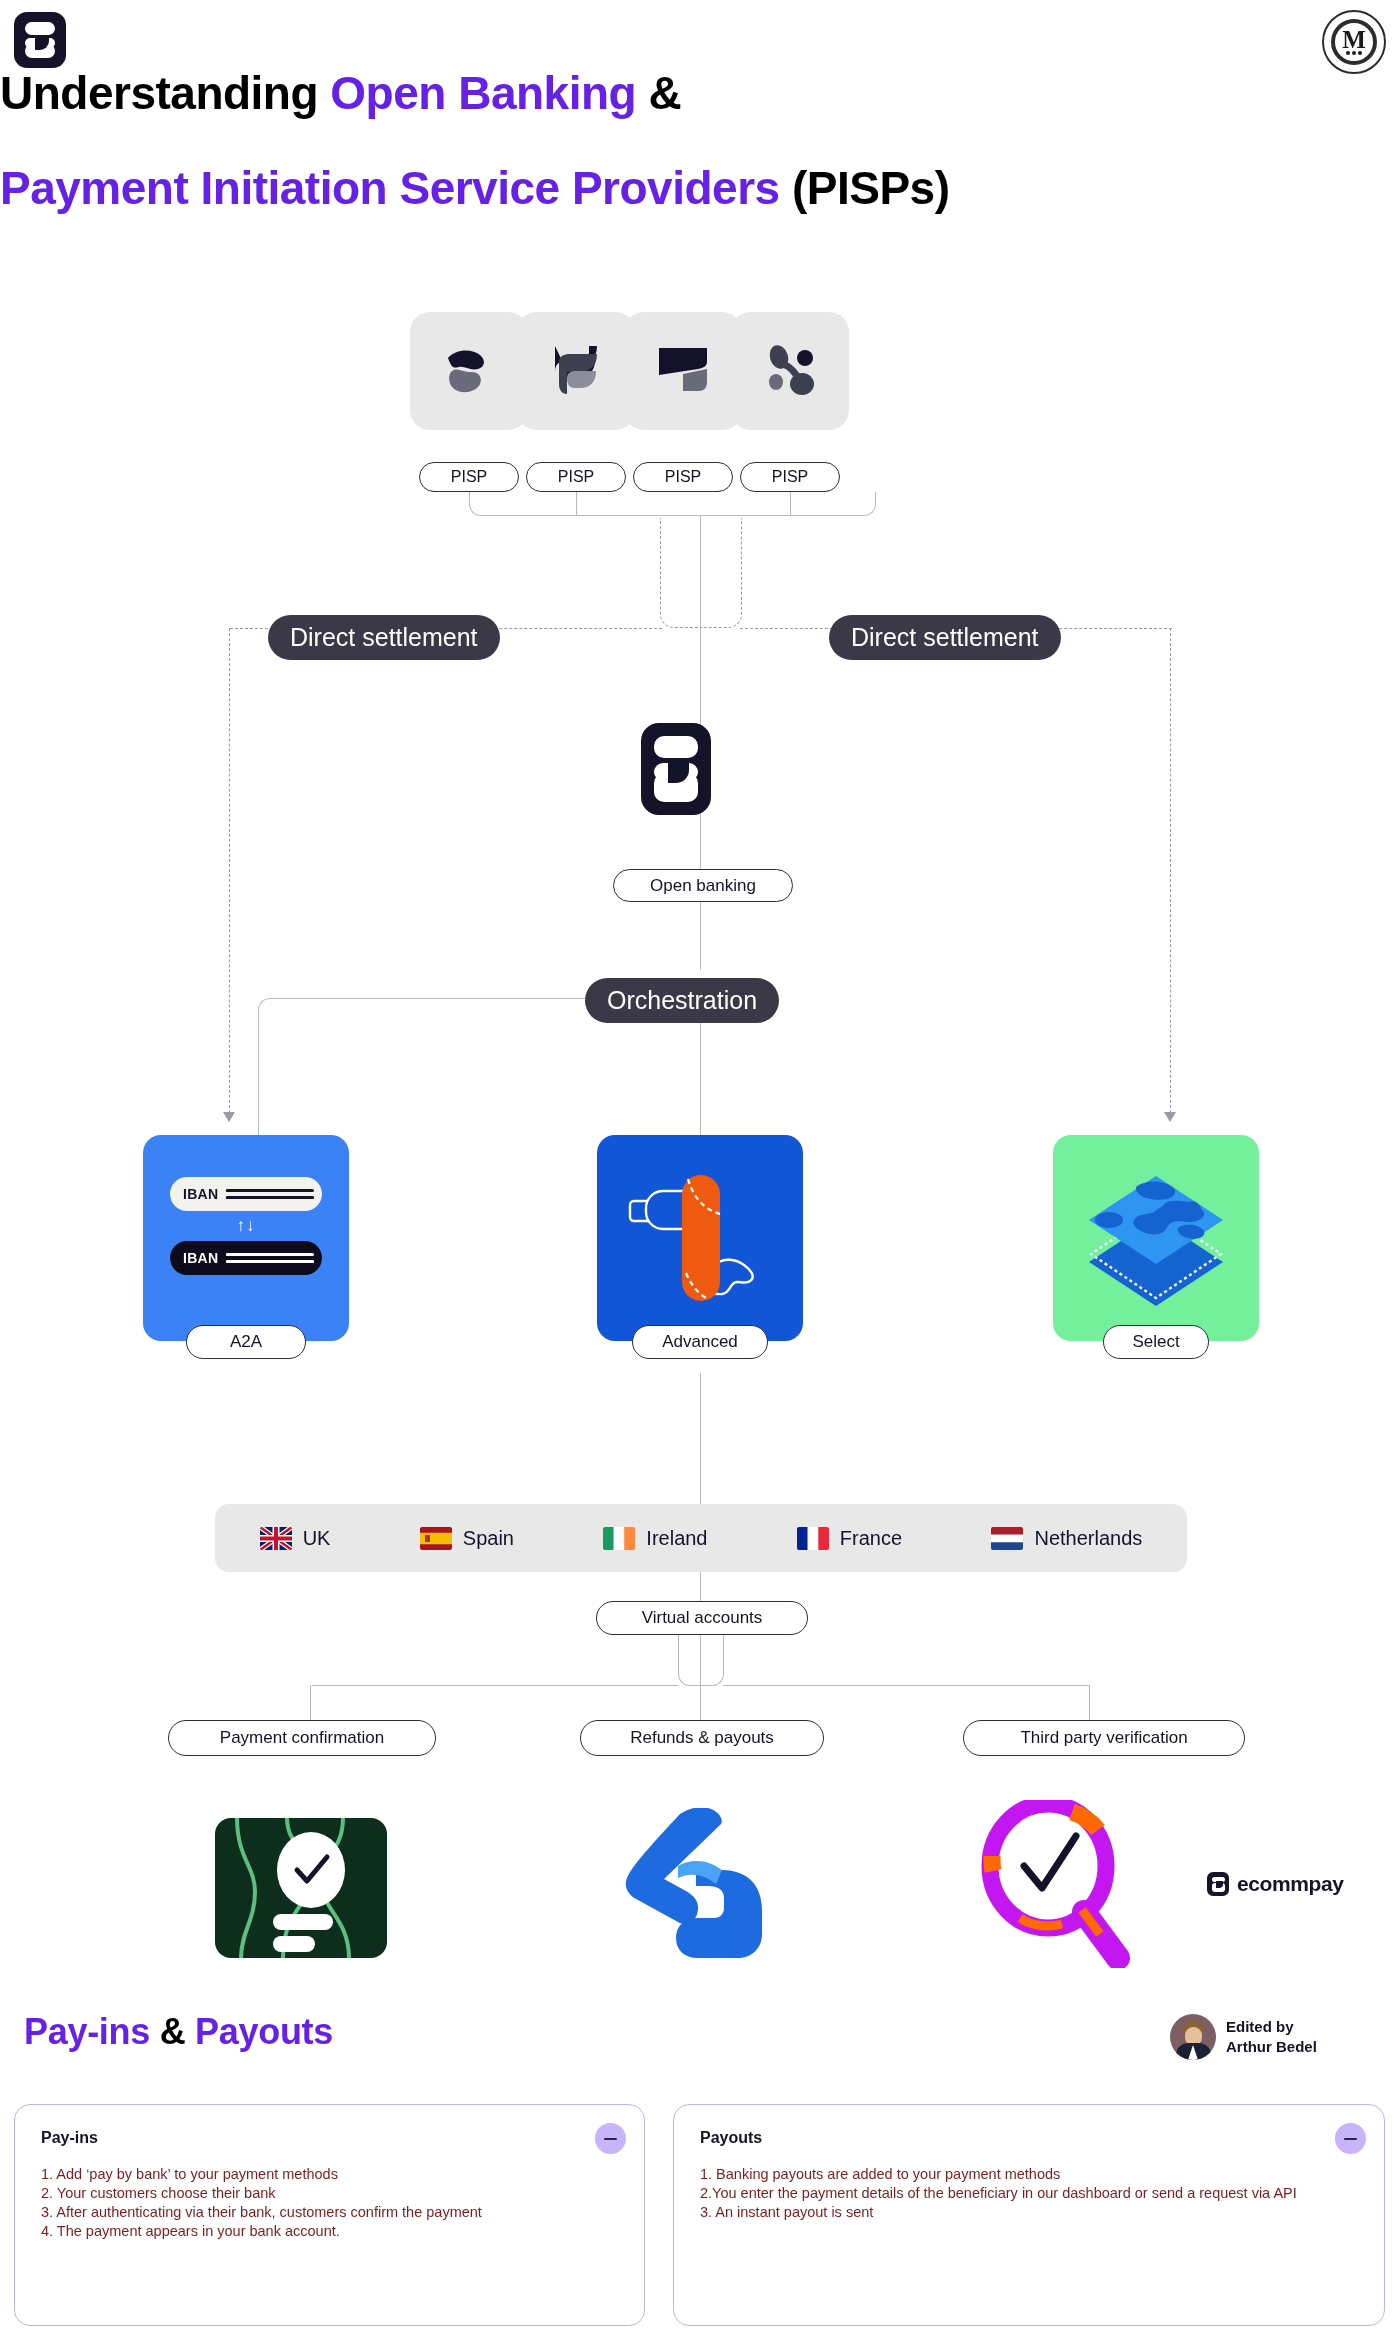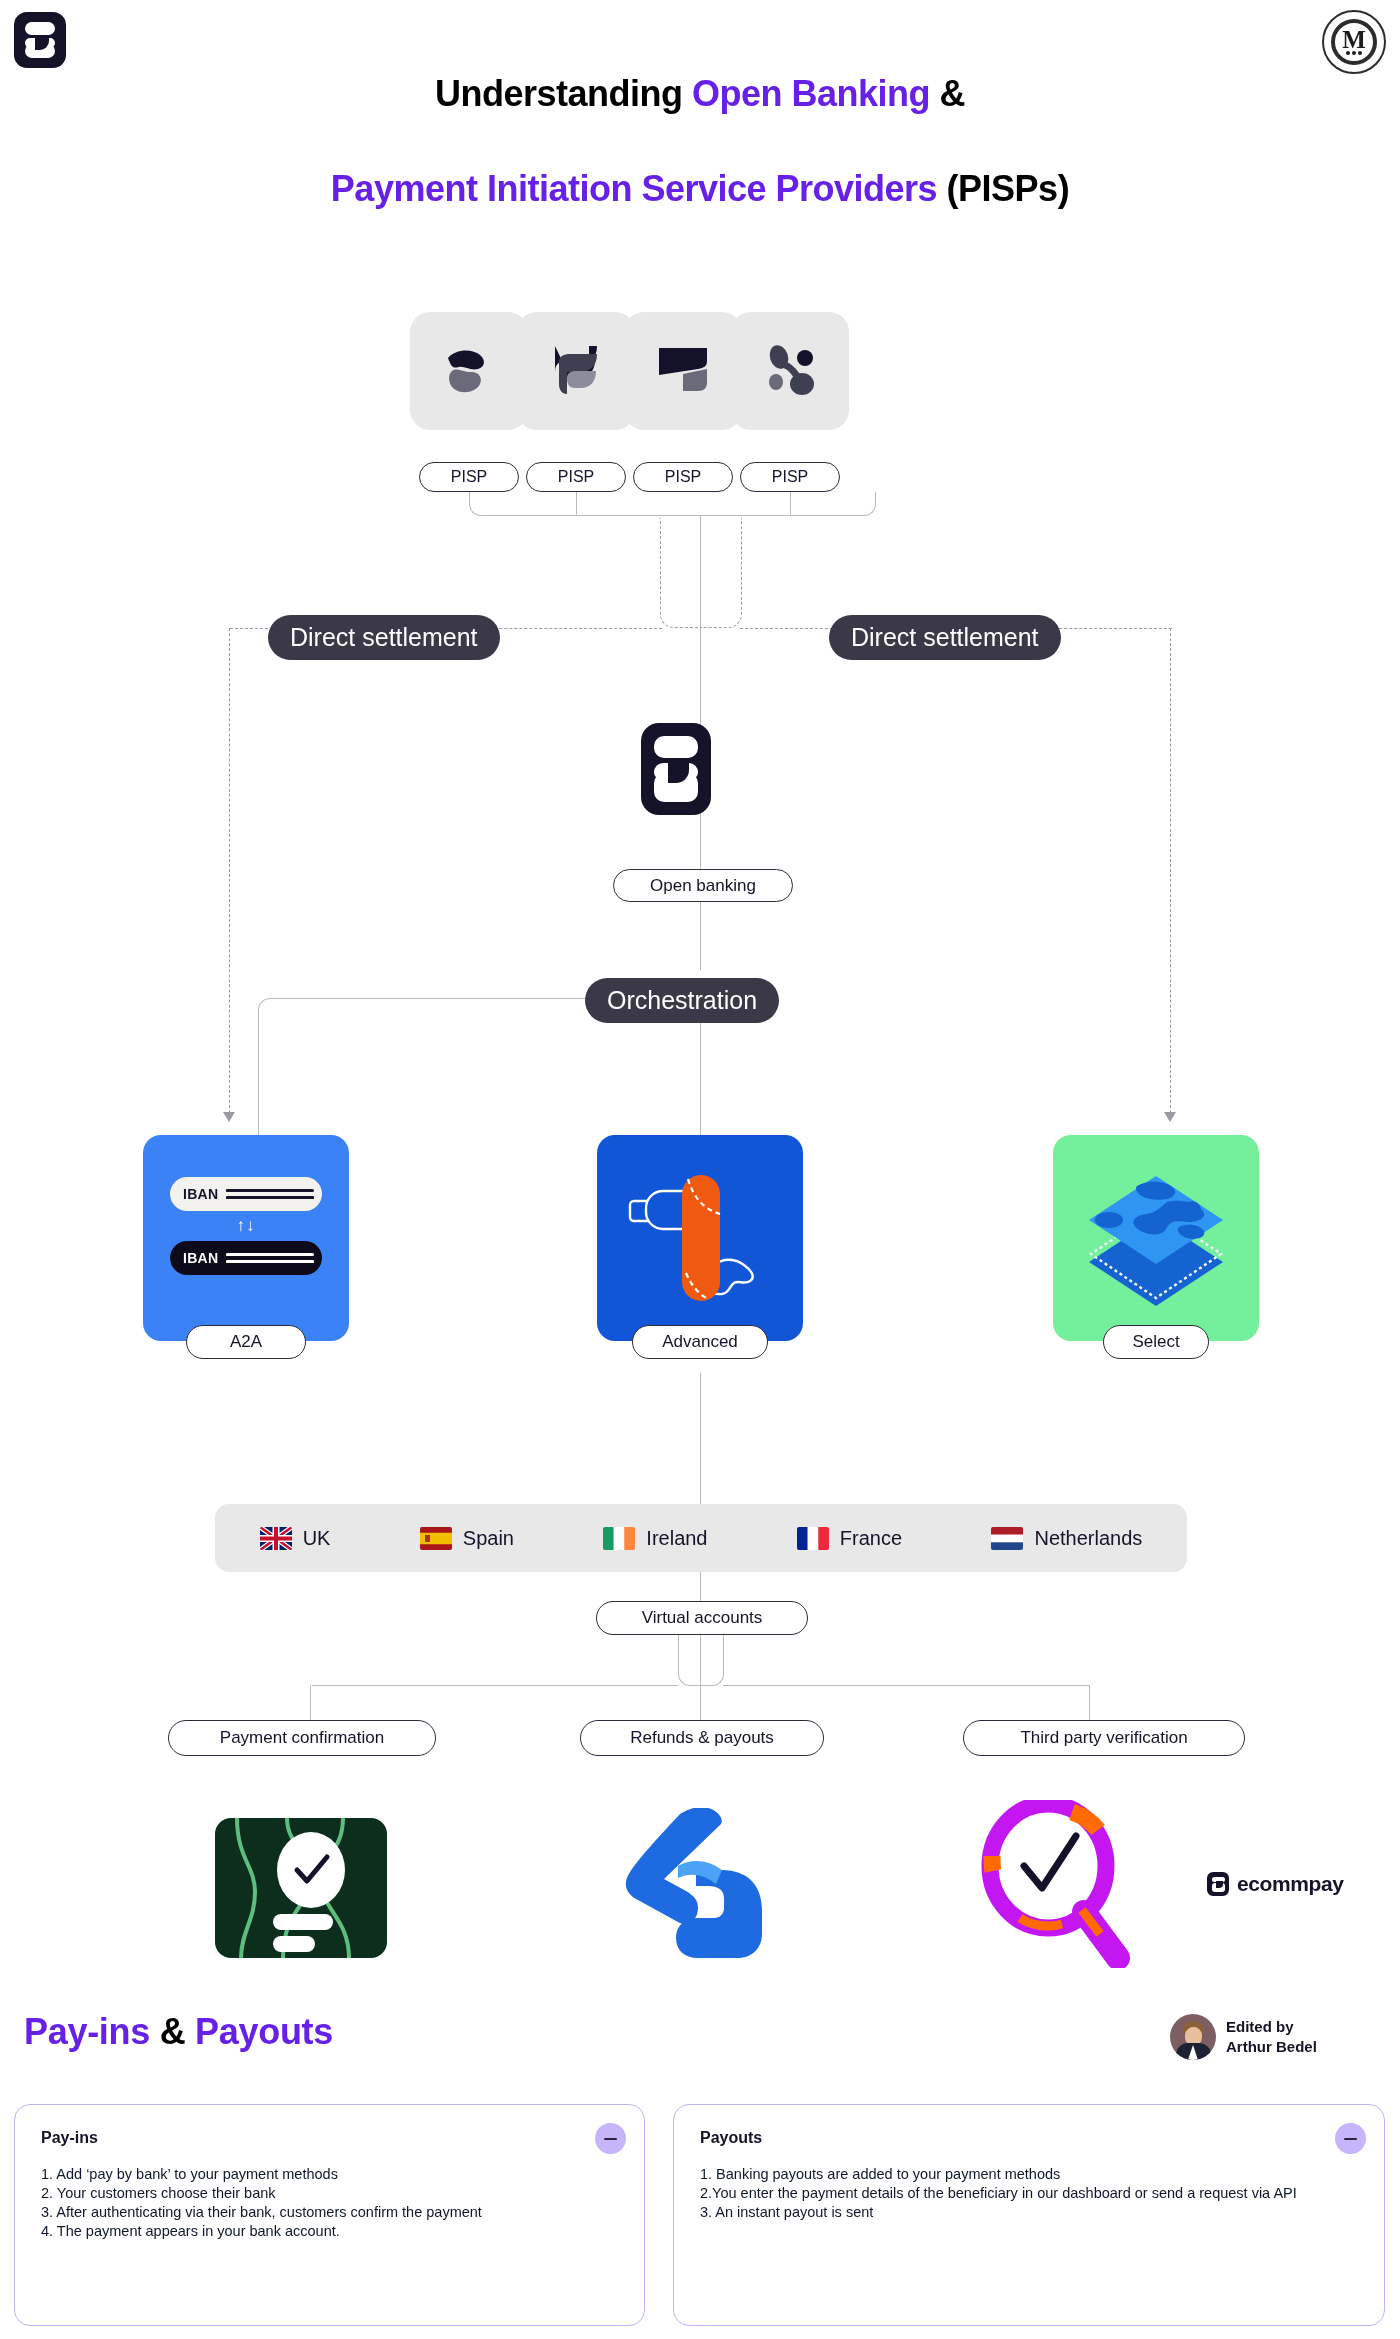--- a/index.html
+++ b/index.html
@@ -58,24 +58,23 @@
   #medallion .m-letter {
     font-family: "Liberation Serif", serif;
     font-weight: 700; font-size: 25px; line-height: 19px; color: #1c1c1c;
   }
   #medallion .dots { display: flex; gap: 2px; margin-top: 2px; }
   #medallion .dots i { width: 4px; height: 4px; border-radius: 50%; background: #1c1c1c; display: block; }
 
   
   #title {
     position: absolute; left: 0; top: 46px; width: 1400px;
-    text-align: center;
     font-family: "Liberation Sans", sans-serif;
     font-weight: 700;
-    font-size: 36px;
+    font-size: 46px;
     line-height: 95px;
     letter-spacing: -0.5px;
     color: #000;
   }
   #title .accent { color: #6620e8; }
 
   
   .tile {
     position: absolute; width: 118px; height: 118px;
     background: #e8e8e8; border-radius: 20px;
@@ -212,21 +211,21 @@
   #attr-person .ava .suit { position: absolute; left: 6px; bottom: 0; width: 35px; height: 17px; background: #1c2233; border-radius: 12px 12px 0 0; }
   #attr-person .ava .shirt { position: absolute; left: 18px; bottom: 0; width: 10px; height: 15px; background: #fff; clip-path: polygon(50% 0,100% 100%,0 100%); }
   #attr-person .txt { font-size: 15px; font-weight: 700; color: #15132a; line-height: 20px; text-align: left; }
 
   
   .acc {
     position: absolute; border: 1.4px solid #c3b2f7; border-radius: 16px;
     background: #fff;
   }
   .acc .acc-title { position: absolute; left: 26px; top: 24px; font-size: 16px; font-weight: 700; color: #15132a; }
-  .acc .acc-body { position: absolute; left: 26px; top: 60px; right: 56px; font-size: 14.5px; line-height: 19px; color: #0f172a; white-space: pre-line; }
+  .acc .acc-body { position: absolute; left: 26px; top: 60px; right: 56px; font-size: 14.5px; line-height: 19px; color: #7f1d1d; white-space: pre-line; }
   .acc .minus {
     position: absolute; right: 18px; top: 18px; width: 31px; height: 31px;
     border-radius: 50%; background: #c7b4fb;
     display: flex; align-items: center; justify-content: center;
   }
   .acc .minus::before { content: ""; display: block; width: 13px; height: 2px; background: #2b2340; border-radius: 2px; }
 
   #acc-payins  { left: 14px;  top: 2104px; width: 631px; height: 222px; }
   #acc-payouts { left: 673px; top: 2104px; width: 712px; height: 222px; }
 </style>

